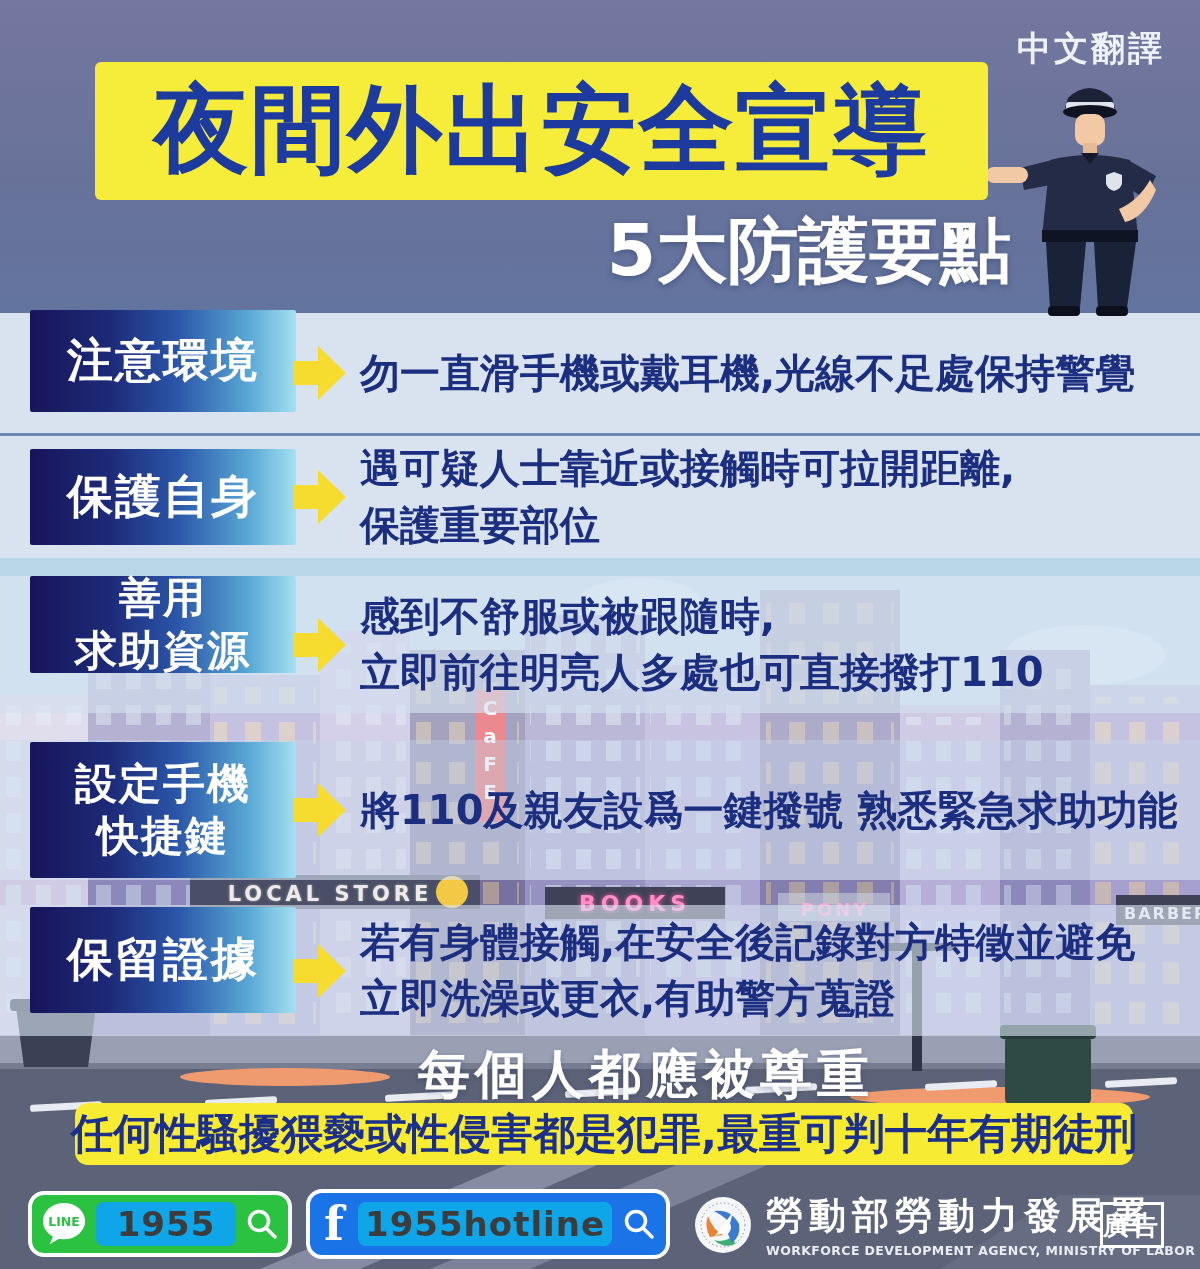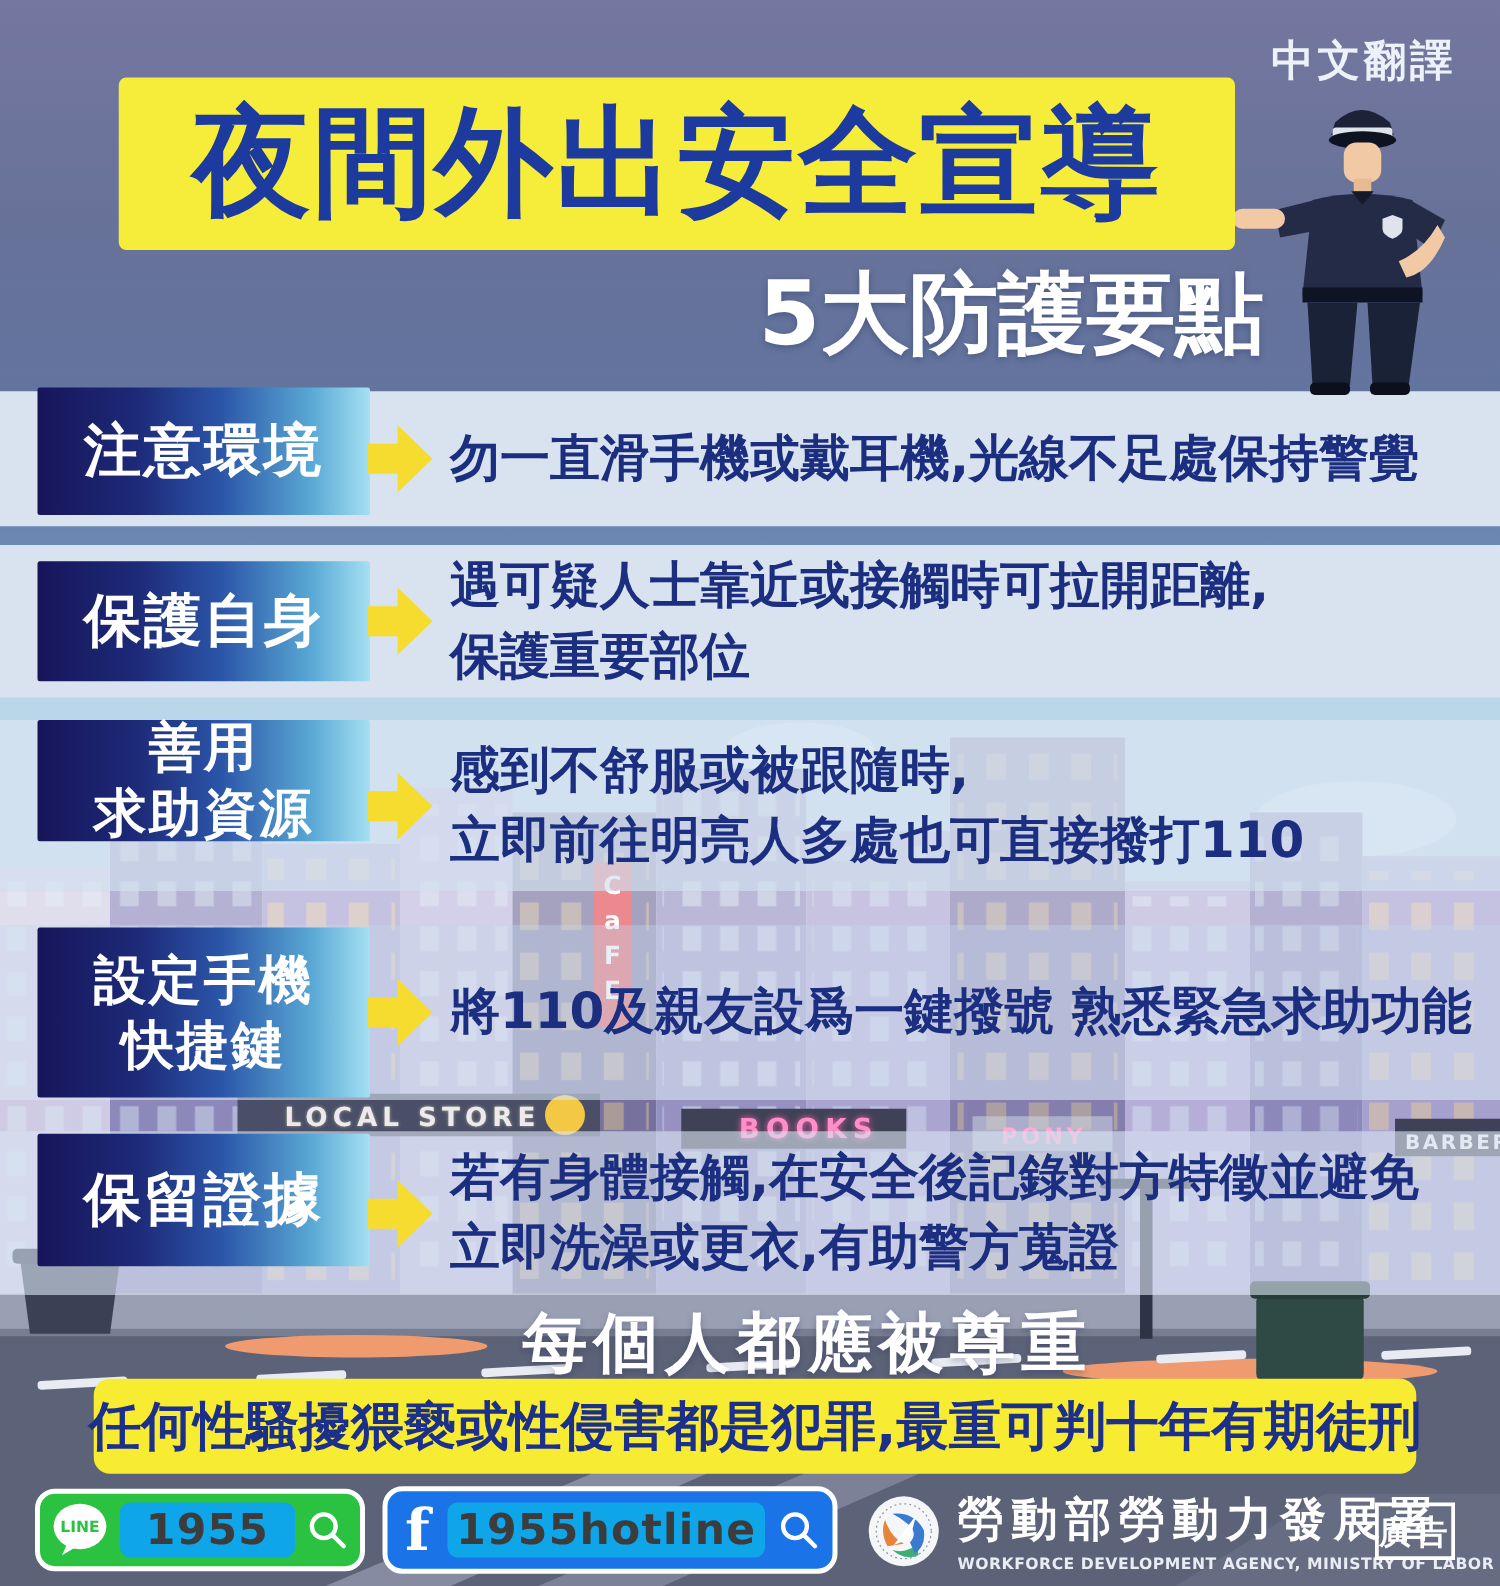--- a/index.html
+++ b/index.html
@@ -5,36 +5,36 @@
   html,body{margin:0;padding:0;}
   body{font-family:"DejaVu Sans",sans-serif;background:#333;}
   .poster{position:relative;width:1200px;height:1269px;overflow:hidden;margin:0 auto;
     background:linear-gradient(180deg,#74779f 0%,#687299 14%,#62749f 25%,#6c8ab4 35%,#8fb2d2 41%,#b9d7e9 44%,#b9d7e9 100%);}
   .abs{position:absolute;}
   
   .city-svg{left:0;top:555px;width:1200px;height:714px;z-index:0;}
   
   .sign{z-index:1;font-weight:bold;}
   .sign-localstore{left:205px;top:880px;width:250px;height:28px;color:#efe9ef;font-size:21px;letter-spacing:4px;text-align:center;line-height:28px;text-shadow:0 0 3px #9a8;}
-  .sign-books{left:572px;top:891px;width:150px;height:26px;color:#ff8ec9;font-size:22px;letter-spacing:5px;text-align:center;line-height:26px;text-shadow:0 0 5px #ff5fb0;}
+  .sign-books{left:560px;top:891px;width:150px;height:26px;color:#ff8ec9;font-size:22px;letter-spacing:5px;text-align:center;line-height:26px;text-shadow:0 0 5px #ff5fb0;}
   .sign-pony{left:790px;top:898px;width:90px;height:24px;color:#ffa9d6;font-size:18px;letter-spacing:3px;text-align:center;line-height:24px;}
   .sign-barber{left:1124px;top:902px;width:76px;height:24px;color:#f2f2f4;font-size:16px;letter-spacing:2px;text-align:center;line-height:24px;}
   .sign-cafe{left:475px;top:690px;height:120px;color:#fff;font-size:20px;writing-mode:vertical-rl;text-orientation:upright;letter-spacing:4px;background:#e04b52;padding:6px 3px;border-radius:3px;}
   
   .translation-tag{right:35px;top:26px;font-size:34px;color:#edf1f8;font-weight:bold;letter-spacing:3px;z-index:5;}
   .title-box{left:95px;top:62px;width:893px;height:138px;background:#f6ec3a;border-radius:6px;z-index:4;
     display:flex;align-items:center;justify-content:center;}
   .title-text{font-size:95px;font-weight:900;color:#1d3a9e;letter-spacing:2px;white-space:nowrap;}
   .subtitle{left:578px;top:204px;width:462px;text-align:center;font-size:71px;font-weight:900;color:#fff;z-index:4;
     text-shadow:0 2px 6px rgba(24,36,84,.35);white-space:nowrap;}
   .officer{left:982px;top:68px;width:215px;height:250px;z-index:3;}
   
   .row{left:0;width:1200px;z-index:2;}
   .row-bg{position:absolute;left:0;top:0;right:0;bottom:0;}
-  .row1{top:313px;height:108px;} .row1 .row-bg{background:#d9e2ef;}
+  .row1{top:313px;height:120px;} .row1 .row-bg{background:#d9e2ef;}
   .row2{top:436px;height:122px;} .row2 .row-bg{background:#d9e2ef;}
   .row3{top:576px;height:137px;} .row3 .row-bg{background:rgba(216,228,241,.78);}
   .row4{top:740px;height:140px;} .row4 .row-bg{background:rgba(216,228,241,.60);}
   .row5{top:905px;height:131px;} .row5 .row-bg{background:rgba(216,228,241,.62);}
   .gap-strip{left:0;width:1200px;background:rgba(255,255,255,.35);z-index:1;}
   .gapA{top:713px;height:27px;}
   .label-box{position:absolute;left:30px;width:266px;border-radius:2px;color:#fff;font-weight:900;
     display:flex;flex-direction:column;align-items:center;justify-content:center;text-align:center;
     background:linear-gradient(90deg,#17155a 0%,#1d2a78 30%,#2b55a8 55%,#58a7d4 82%,#a5e0f2 100%);
     font-size:46px;line-height:1.25;letter-spacing:2px;}
@@ -42,21 +42,21 @@
   .row2 .label-box{top:13px;height:96px;}
   .row3 .label-box{top:0;height:97px;font-size:42px;}
   .row4 .label-box{top:2px;height:136px;font-size:42px;}
   .row5 .label-box{top:2px;height:106px;}
   .arrow-icon{position:absolute;left:294px;top:50%;transform:translateY(-50%);width:52px;height:58px;}
   .desc{position:absolute;left:360px;top:50%;transform:translateY(-50%);color:#1b2e80;font-weight:900;
     font-size:40px;line-height:1.42;white-space:nowrap;}
   
   .respect-heading{left:0;top:1040px;width:1200px;text-align:center;font-size:52px;font-weight:900;color:#fff;
     letter-spacing:5px;z-index:3;text-shadow:0 2px 5px rgba(30,40,80,.3);padding-left:46px;}
-  .warning-banner{left:75px;top:1103px;width:1058px;height:76px;background:#f8ec33;border-radius:13px;z-index:3;
+  .warning-banner{left:75px;top:1103px;width:1058px;height:62px;background:#f8ec33;border-radius:13px;z-index:3;
     display:flex;align-items:center;justify-content:center;font-size:42px;font-weight:900;color:#1d3089;white-space:nowrap;}
   
   .line-button{left:28px;top:1191px;width:264px;height:66px;background:#2bc242;border:4px solid #fff;border-radius:16px;
     z-index:3;display:flex;align-items:center;gap:9px;padding:0 9px;box-sizing:border-box;}
   .line-logo{width:46px;height:46px;flex:0 0 auto;}
   .pill-value{flex:1;height:44px;background:#0ea5e9;border-radius:8px;display:flex;align-items:center;justify-content:center;
     font-size:34px;font-weight:bold;color:#3c3c3c;letter-spacing:1px;}
   .search-icon{width:34px;height:34px;flex:0 0 auto;}
   .fb-button{left:306px;top:1189px;width:364px;height:70px;background:#1b73e8;border:4px solid #fff;border-radius:16px;
     z-index:3;display:flex;align-items:center;gap:10px;padding:0 10px;box-sizing:border-box;}

